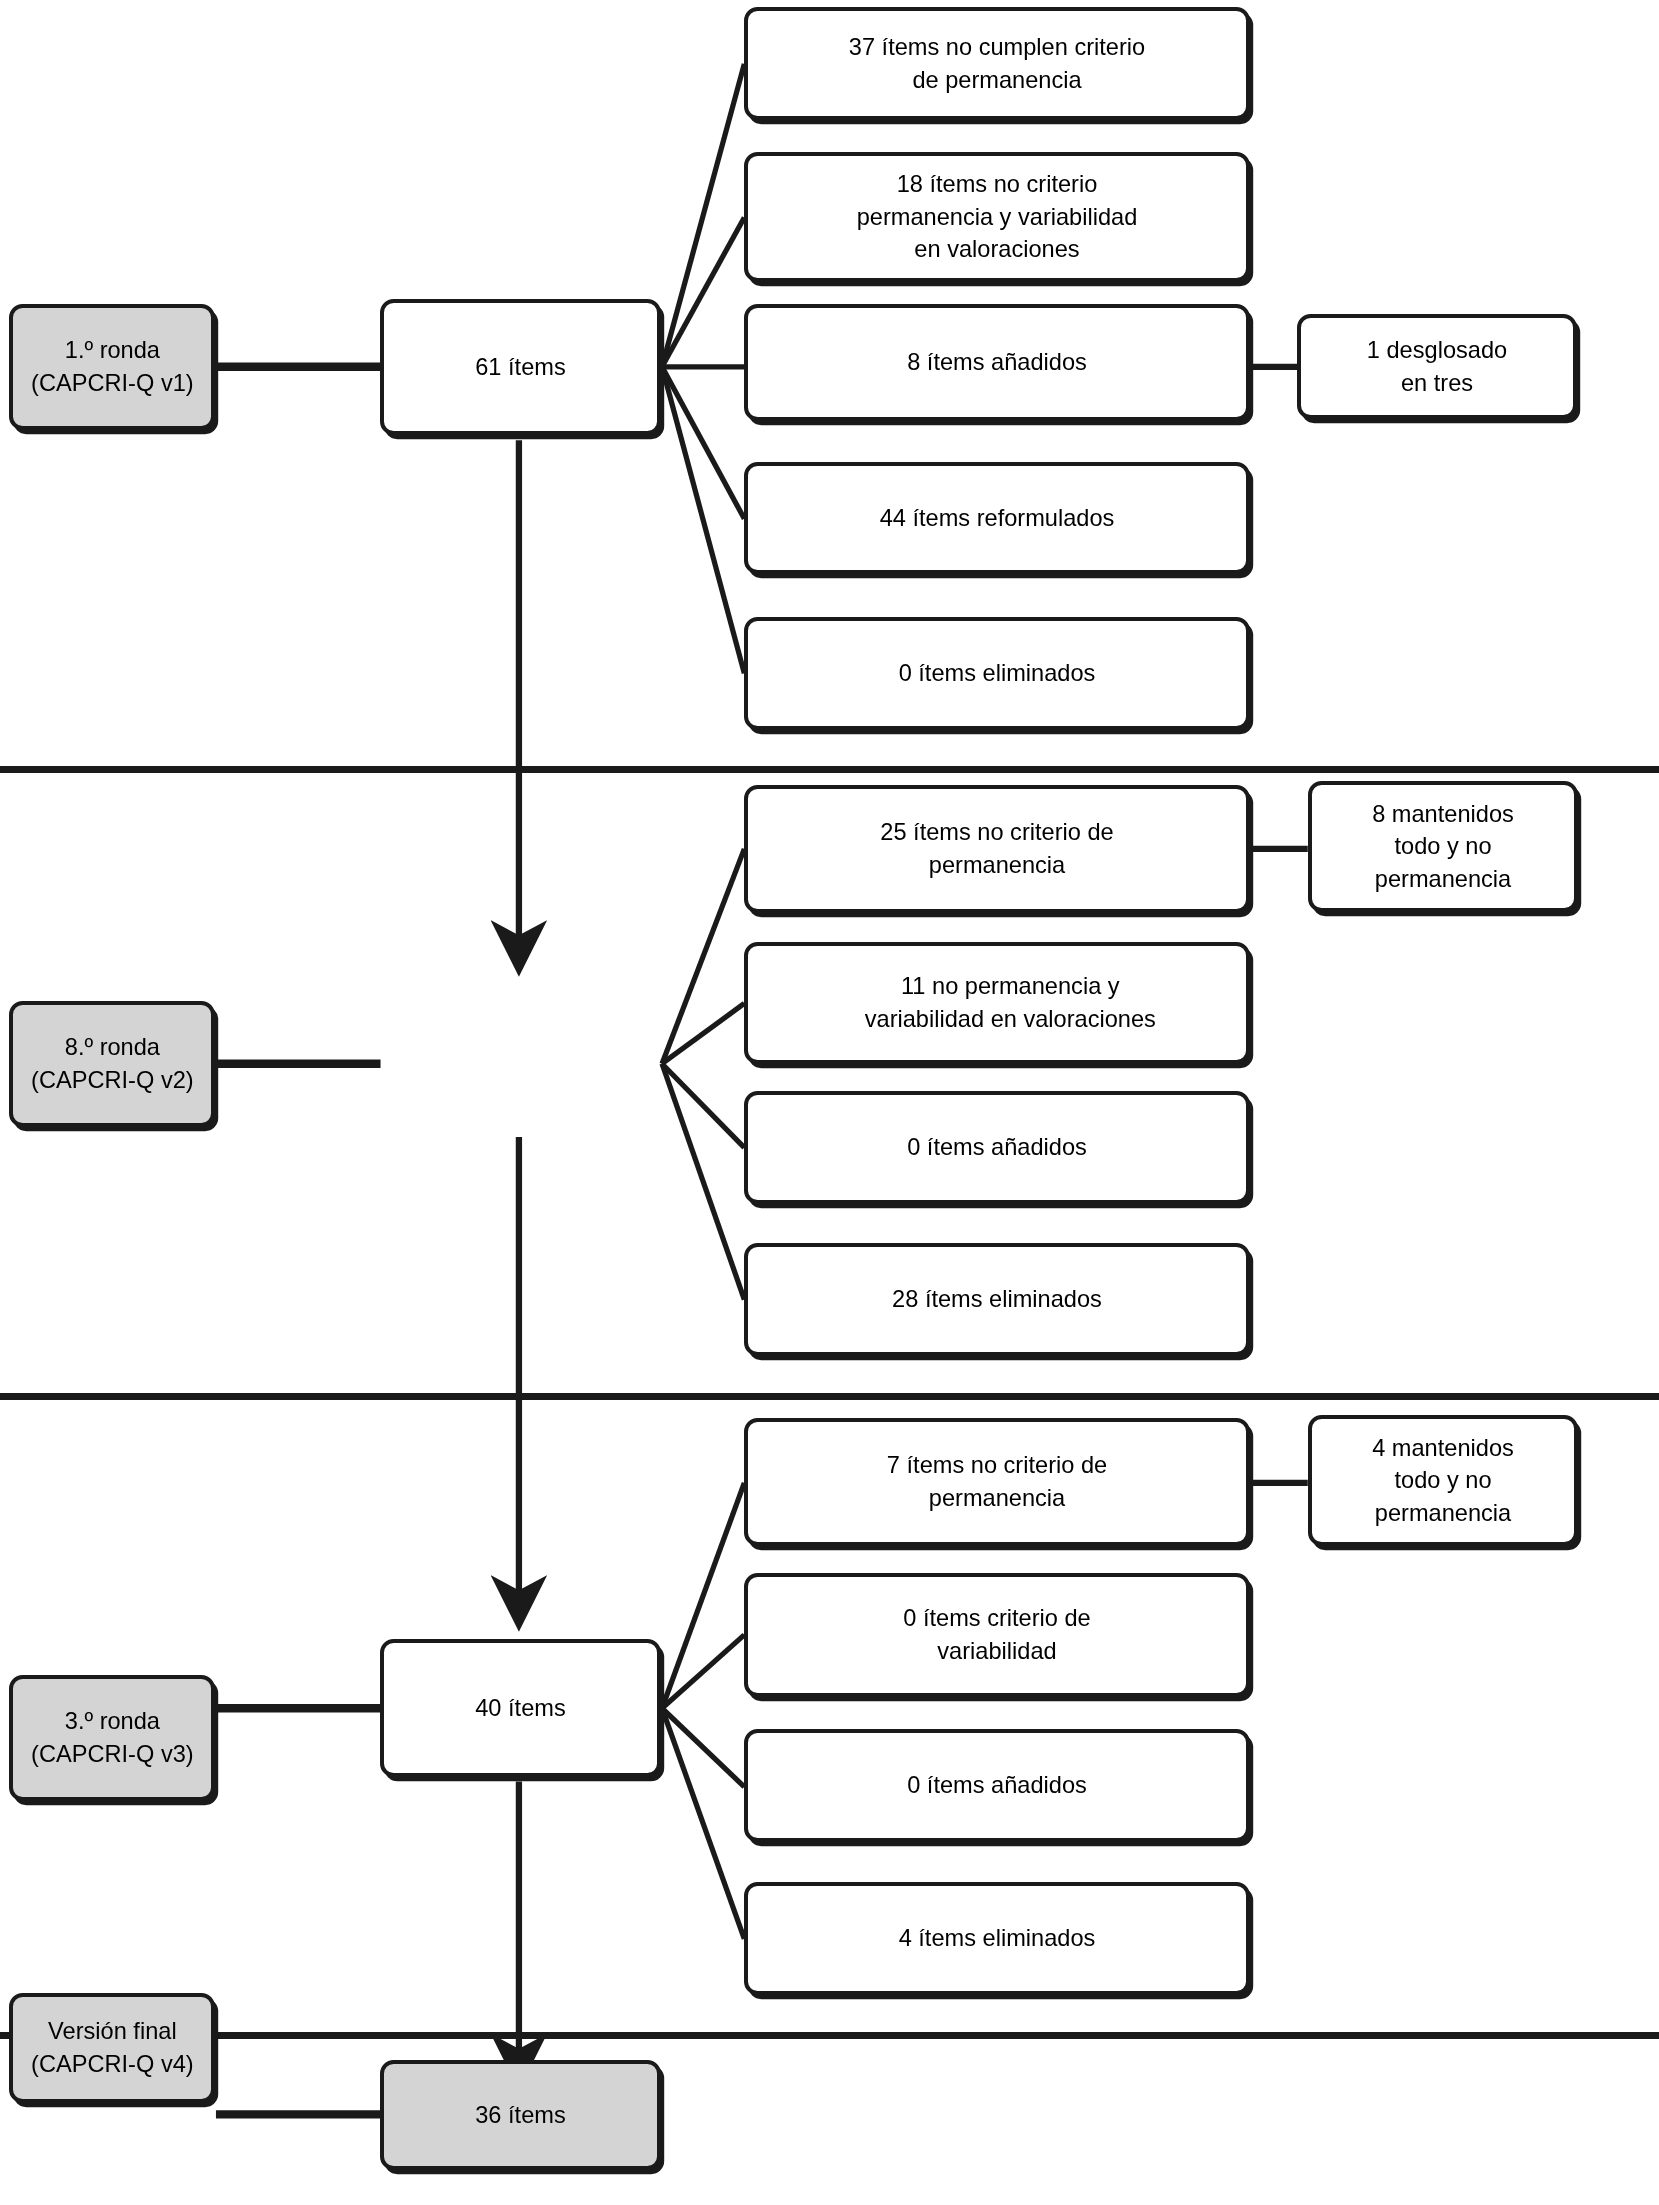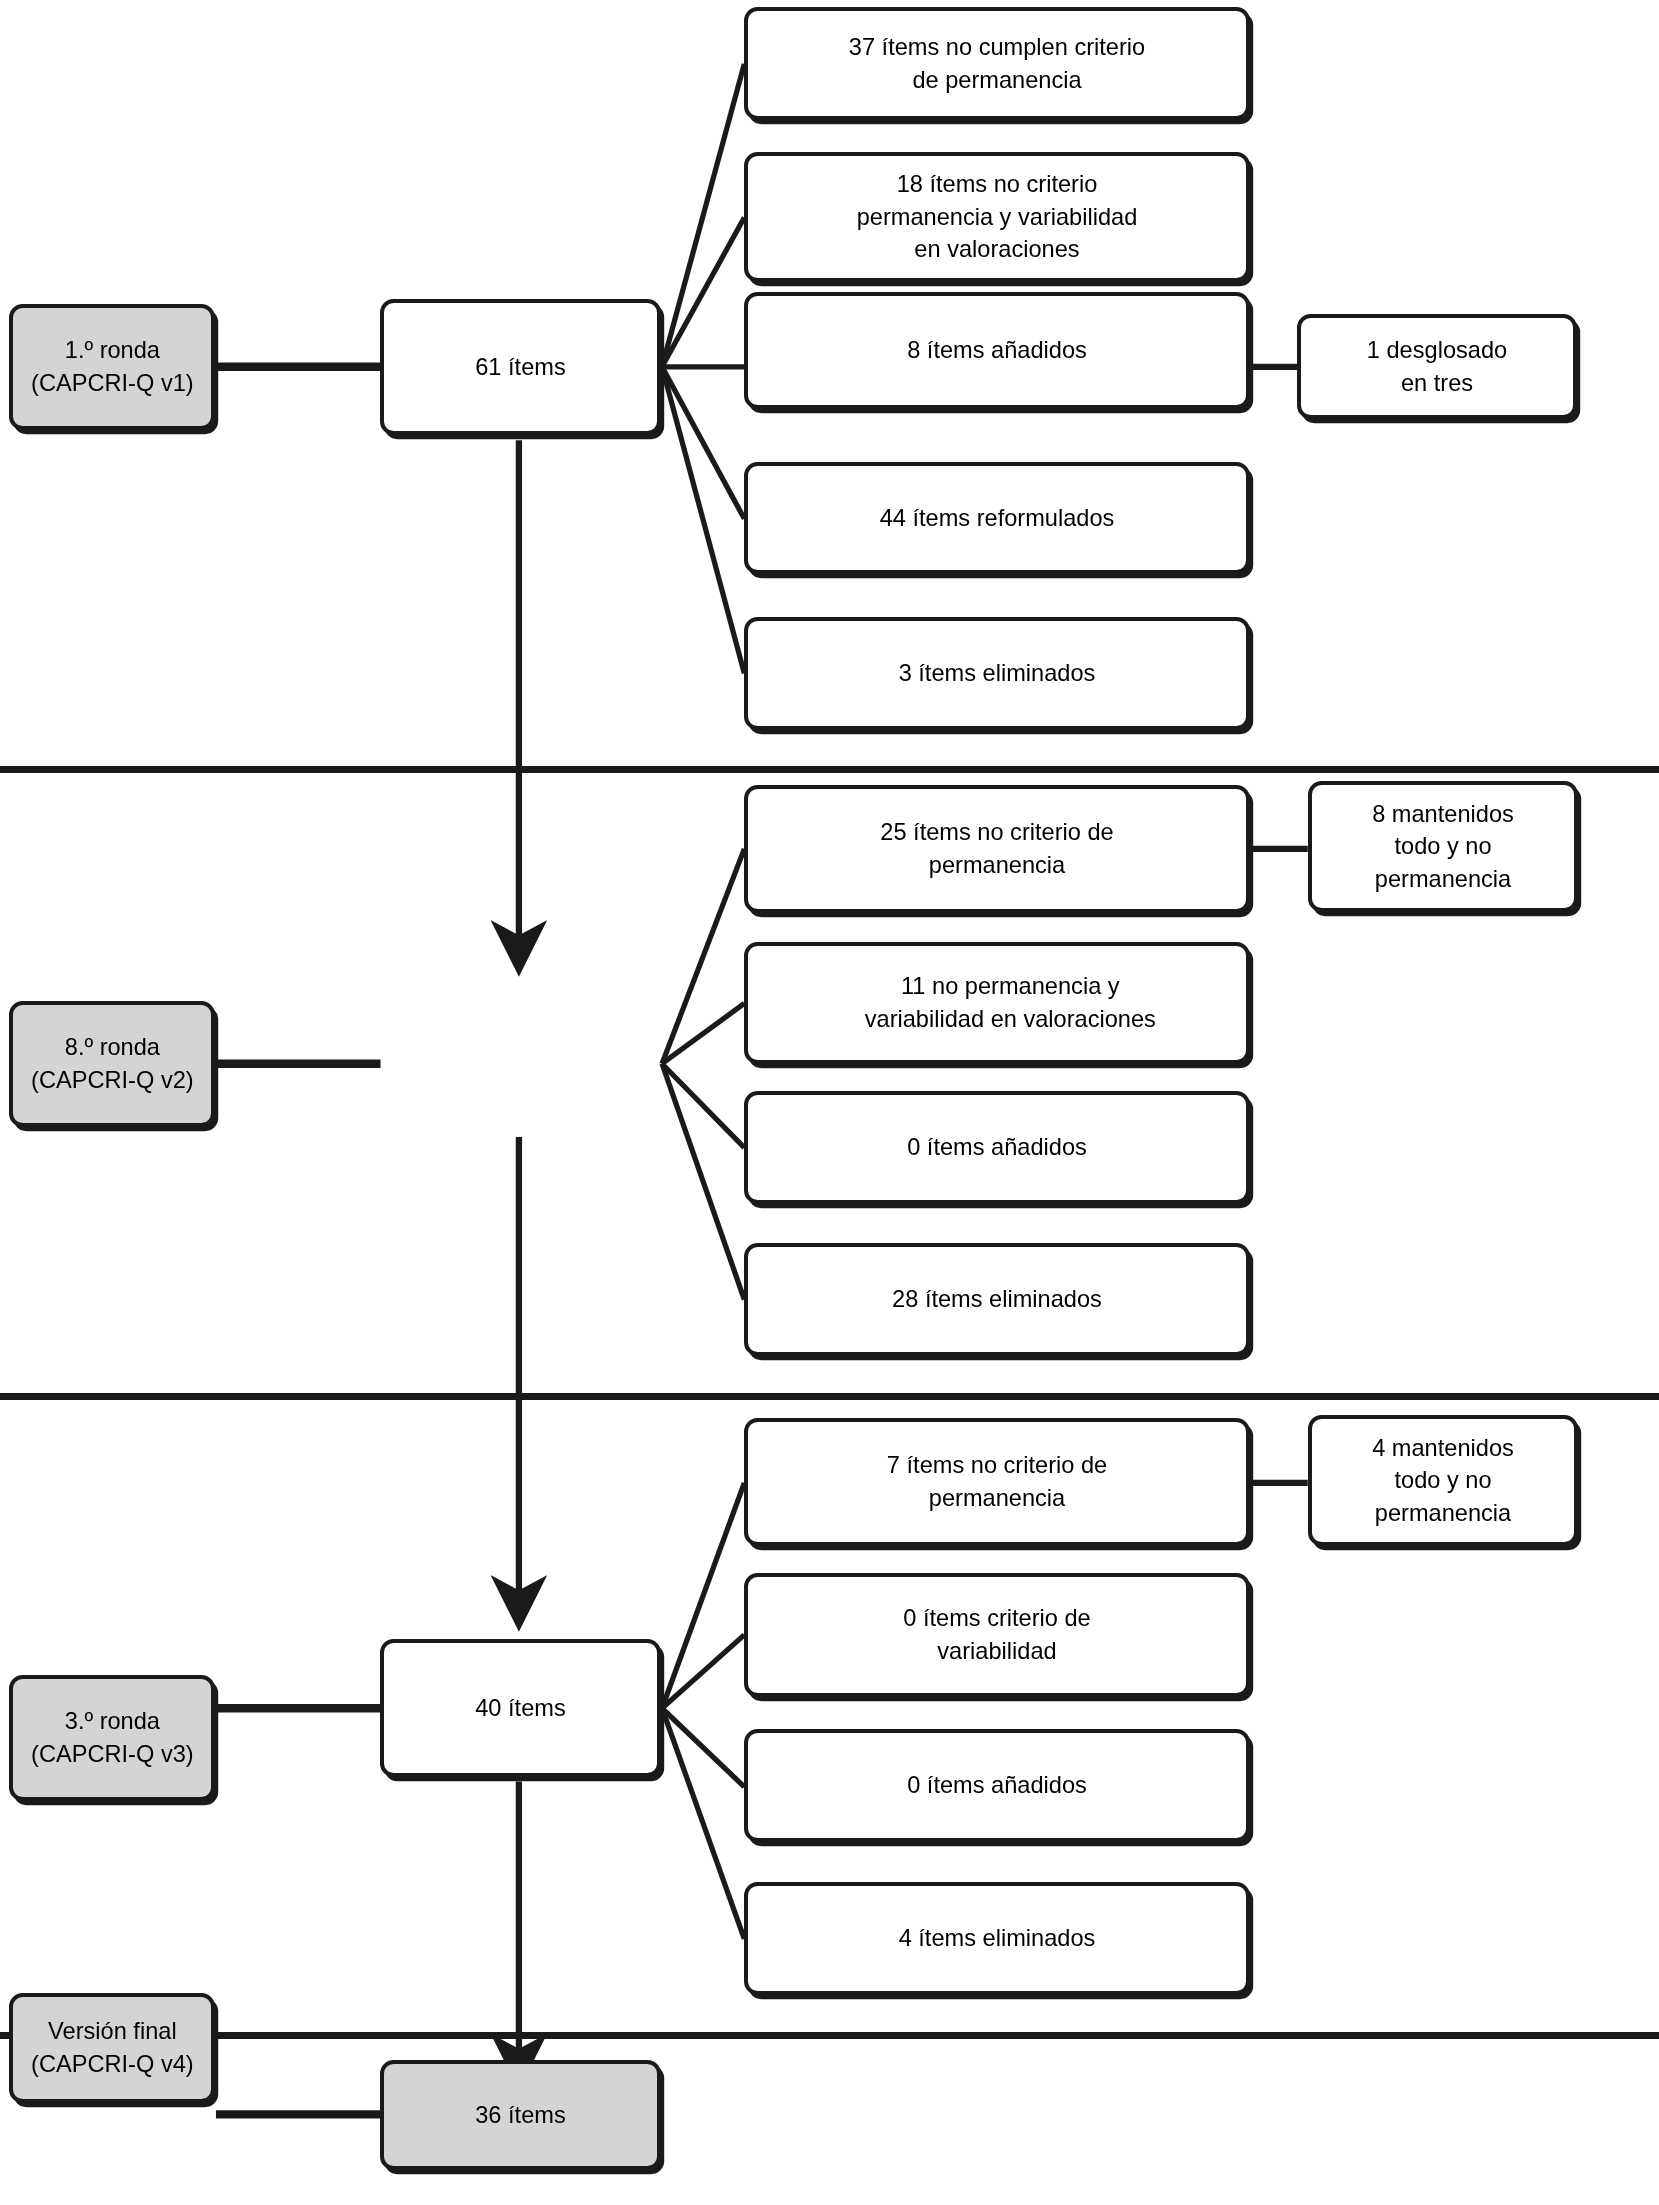--- a/index.html
+++ b/index.html
@@ -127,35 +127,35 @@
     <span class="label">37 ítems no cumplen criterio
 de permanencia</span>
   </div>
 
   <div class="node" style="left:744px; top:152px; width:506px; height:130px;">
     <span class="label">18 ítems no criterio
 permanencia y variabilidad
 en valoraciones</span>
   </div>
 
-  <div class="node" style="left:744px; top:292px; width:506px; height:117px;">
+  <div class="node" style="left:744px; top:304px; width:506px; height:117px;">
     <span class="label">8 ítems añadidos</span>
   </div>
 
   <div class="node" style="left:1297px; top:314px; width:280px; height:105px;">
     <span class="label">1 desglosado
 en tres</span>
   </div>
 
   <div class="node" style="left:744px; top:462px; width:506px; height:112px;">
     <span class="label">44 ítems reformulados</span>
   </div>
 
   <div class="node" style="left:744px; top:617px; width:506px; height:113px;">
-    <span class="label">3 ítems eliminados</span>
+    <span class="label">0 ítems eliminados</span>
   </div>
 
   <div class="node shaded" style="left:9.4px; top:1001px; width:206px; height:126px;">
     <span class="label">8.º ronda
 (CAPCRI-Q v2)</span>
   </div>
 
 
   <div class="node" style="left:744px; top:785px; width:506px; height:128px;">
     <span class="label">25 ítems no criterio de

